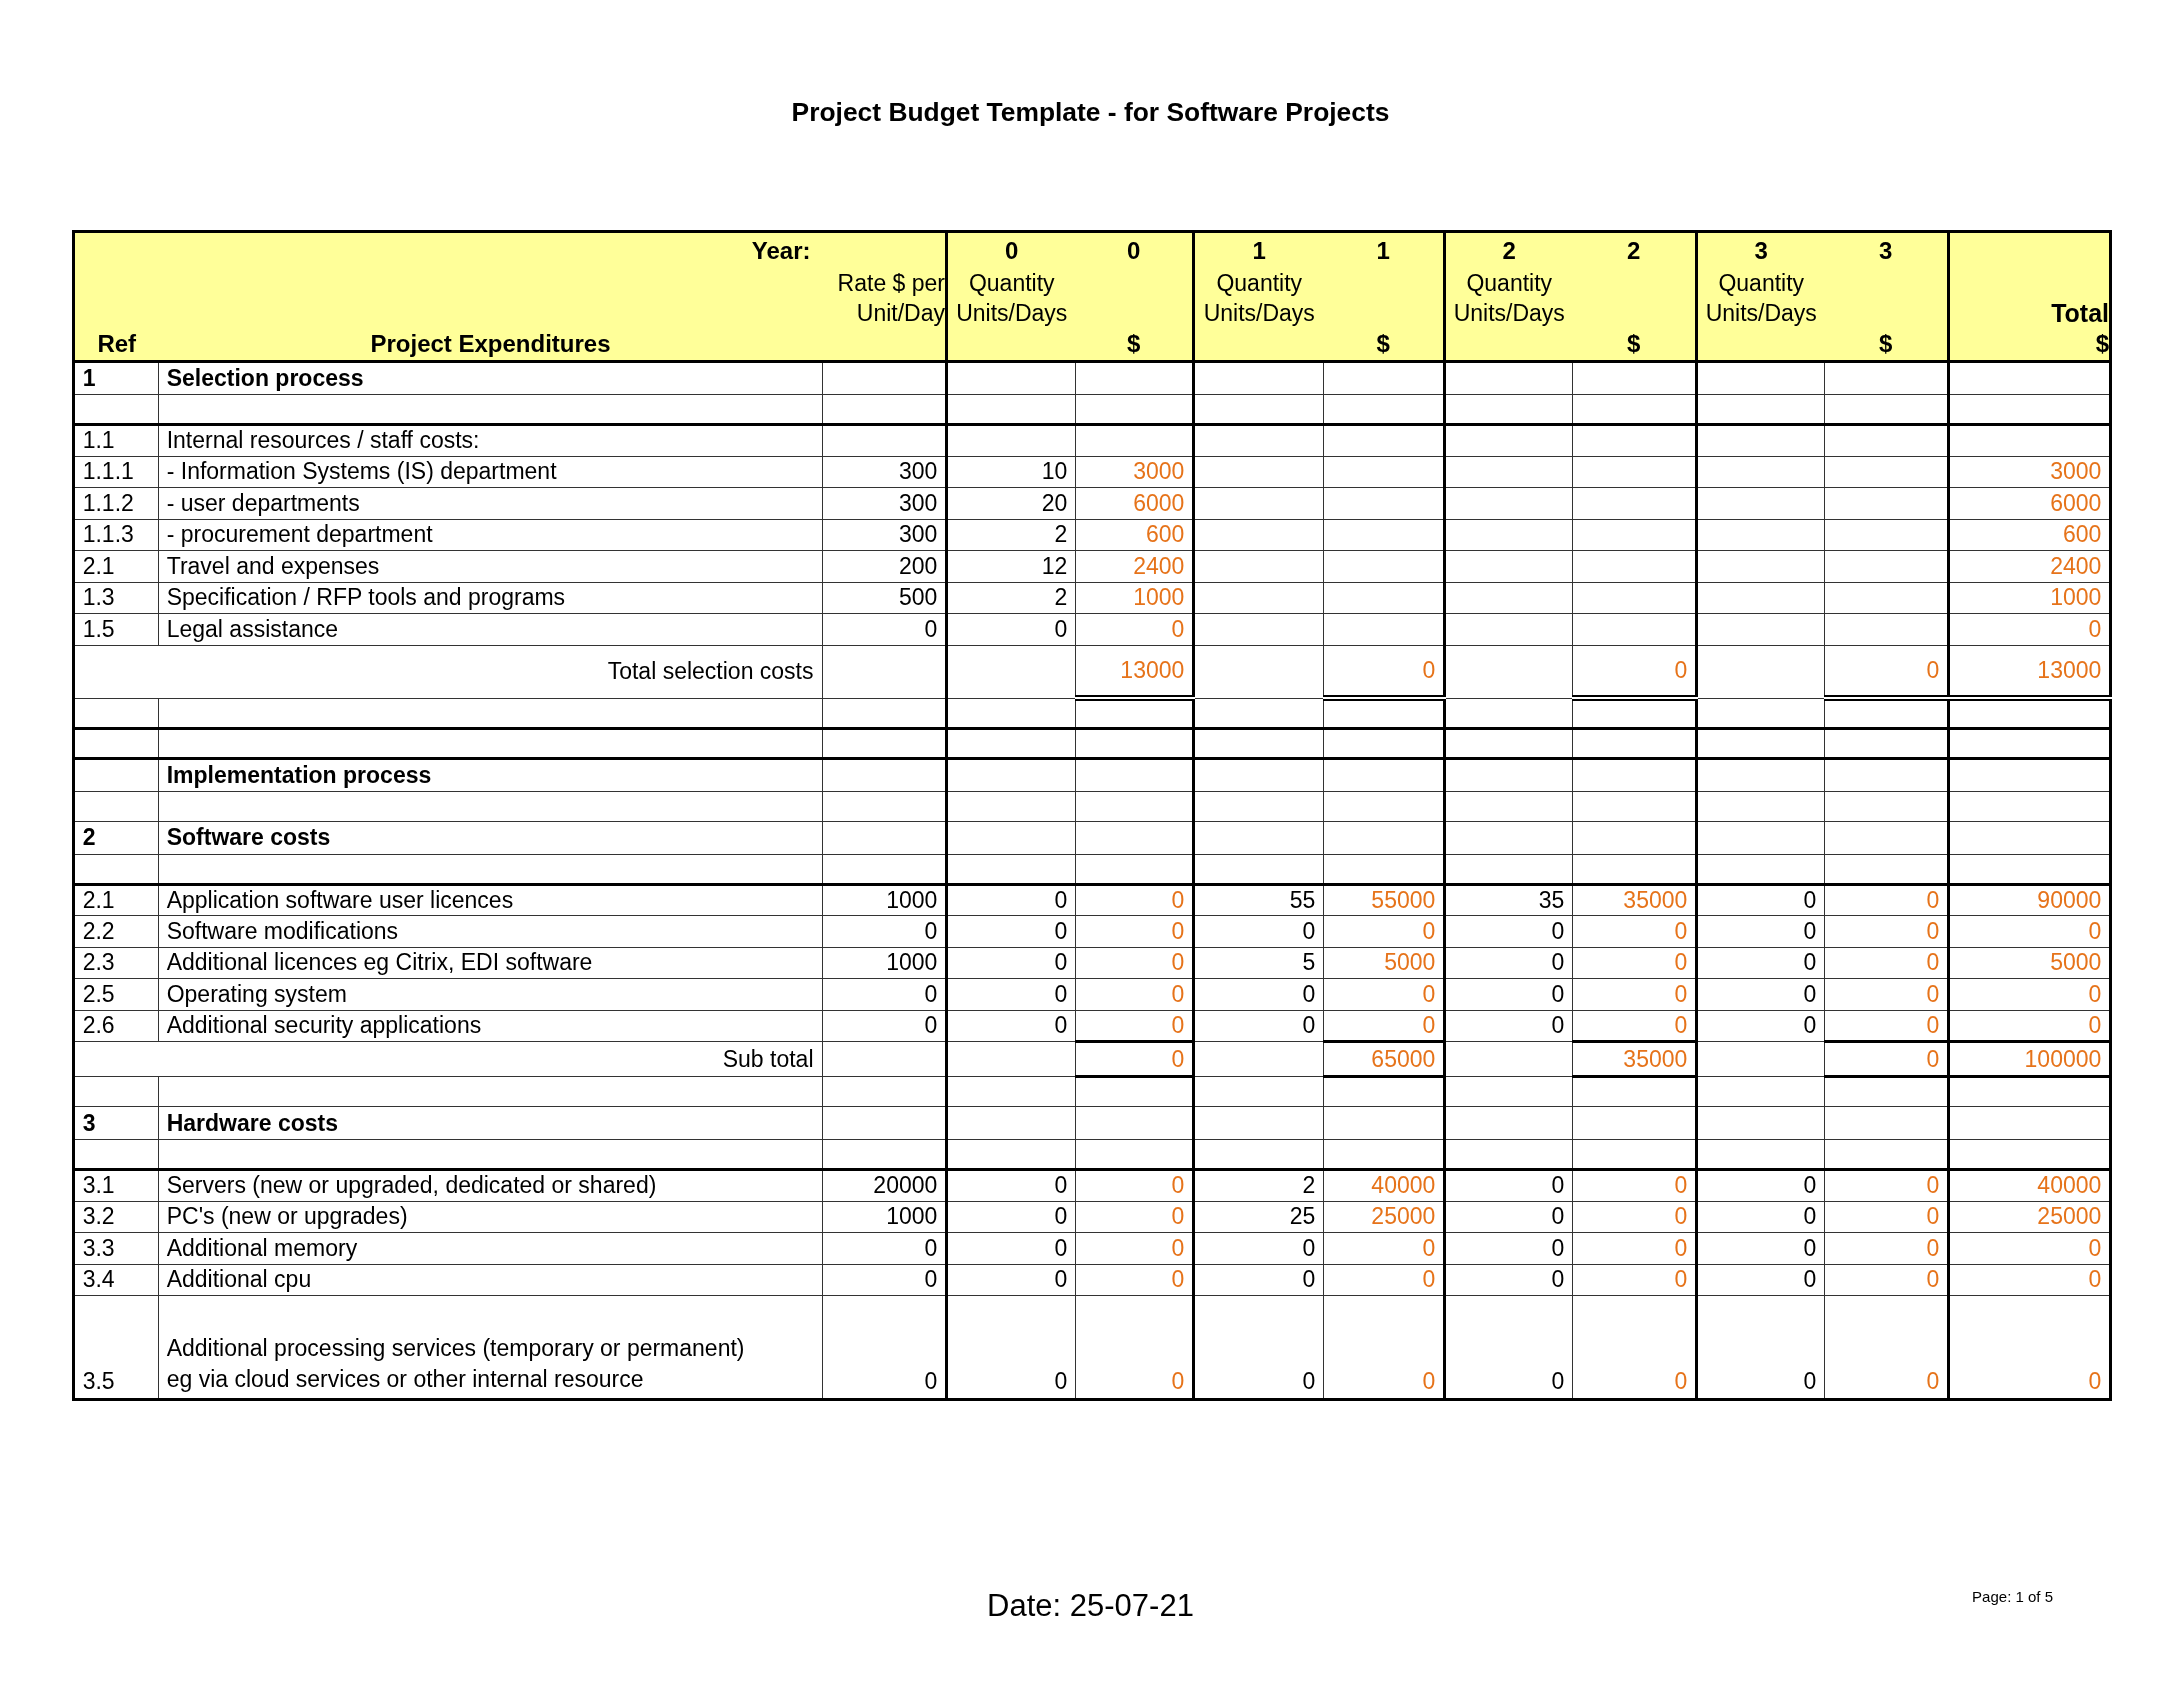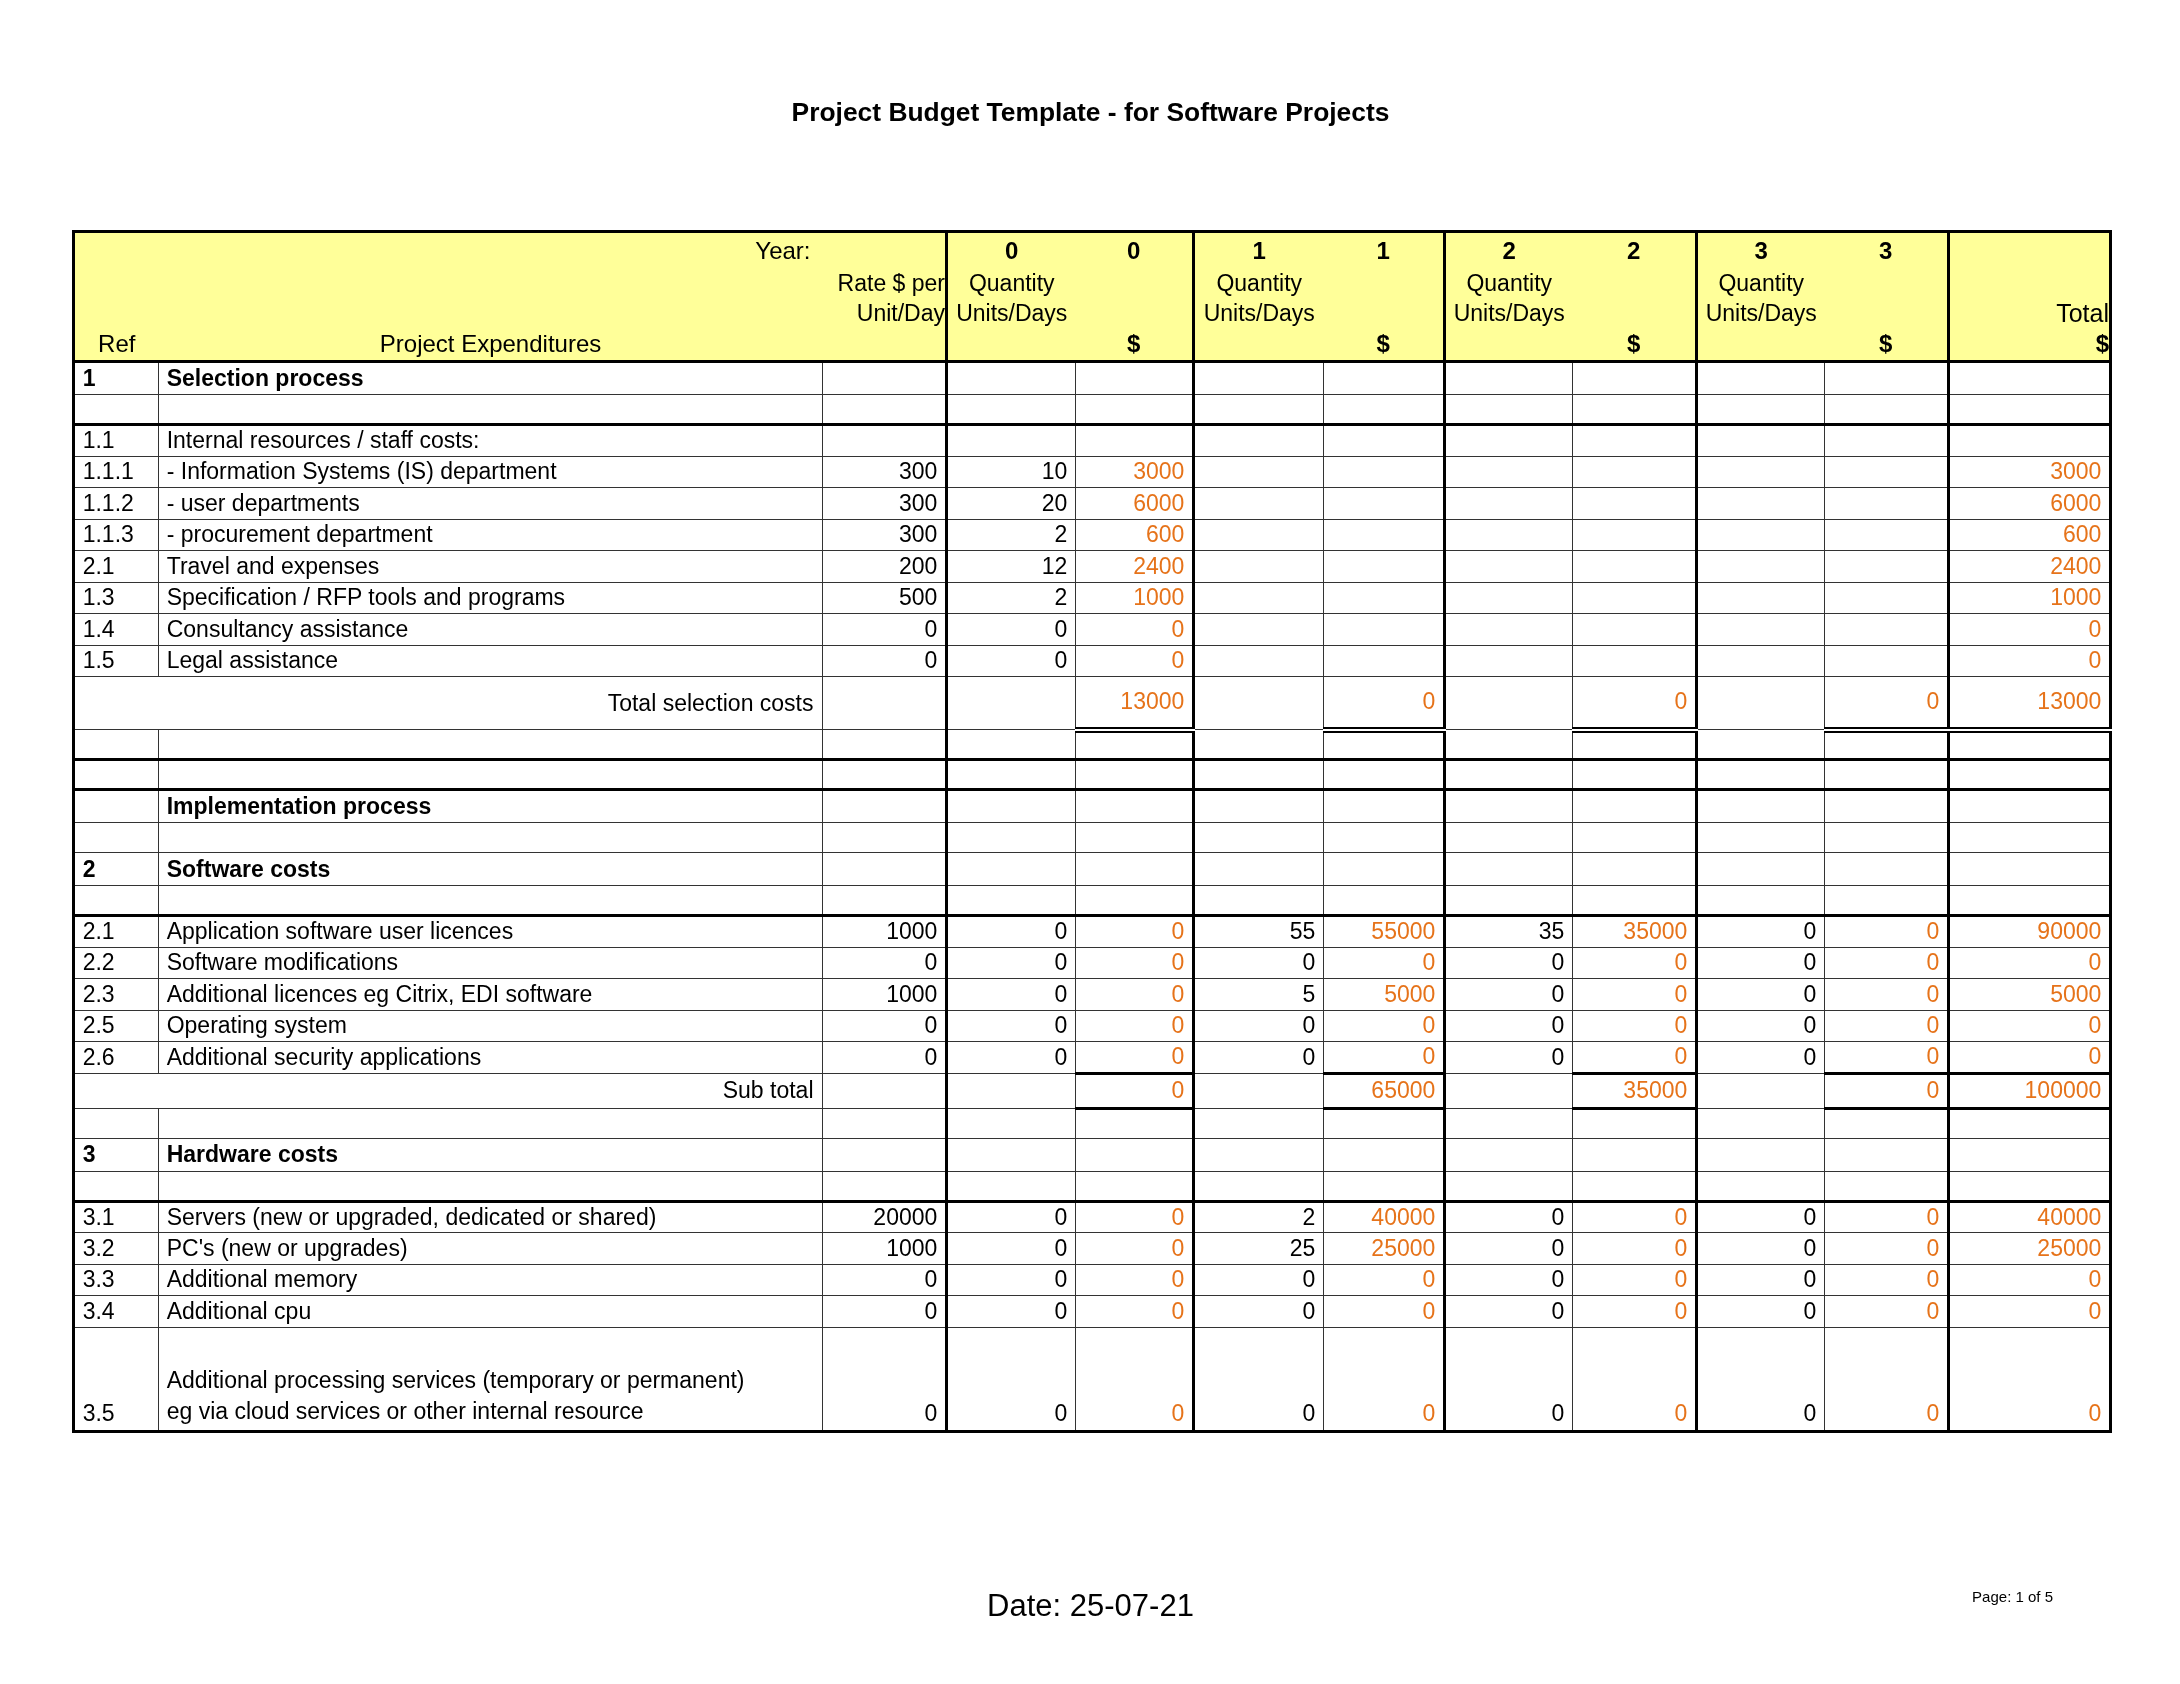--- a/index.html
+++ b/index.html
@@ -40,21 +40,21 @@
     background:var(--yellow);
     border:0;
     font-size:22px;
   }
   thead tr.hr-a{height:37px;}
   thead tr.hr-b{height:30px;}
   thead tr.hr-c{height:30px;}
   thead tr.hr-d{height:33px;}
   thead tr.hr-last td{border-bottom:3.4px solid var(--thick);}
   thead td.gb{border-right:3.4px solid var(--thick);}
-  .bold{font-weight:normal;}
+  .bold{font-weight:bold;}
   .al-c{text-align:center;}
   .al-r{text-align:right;padding-right:8.5px;}
   .al-l{text-align:center;padding-left:7.7px;margin-top:37px;}
   thead td.year-num{font-weight:bold;font-size:24px;text-align:center;}
   thead td.hdr-dollar{font-weight:bold;font-size:24px;}
   
   tbody td{border-bottom:1.7px solid var(--thin);}
   tbody td.ref{border-right:1.7px solid var(--thin);padding-left:7.7px;}
   tbody td.desc{border-right:1.7px solid var(--thin);padding-left:7.7px;}
   tbody td.rate{border-right:3.4px solid var(--thick);}
@@ -271,34 +271,20 @@
           <td class="money num orange">1000</td>
           <td class="qty num"></td>
           <td class="money num orange"></td>
           <td class="qty num"></td>
           <td class="money num orange"></td>
           <td class="qty num"></td>
           <td class="money num orange"></td>
           <td class="tot num orange">1000</td>
         </tr>
         <tr class="r-item">
-          <td class="ref">1.4</td>
-          <td class="desc">Consultancy assistance</td>
-          <td class="rate num">0</td>
-          <td class="qty num">0</td>
-          <td class="money num orange">0</td>
-          <td class="qty num"></td>
-          <td class="money num orange"></td>
-          <td class="qty num"></td>
-          <td class="money num orange"></td>
-          <td class="qty num"></td>
-          <td class="money num orange"></td>
-          <td class="tot num orange">0</td>
-        </tr>
-        <tr class="r-item">
           <td class="ref">1.5</td>
           <td class="desc">Legal assistance</td>
           <td class="rate num">0</td>
           <td class="qty num">0</td>
           <td class="money num orange">0</td>
           <td class="qty num"></td>
           <td class="money num orange"></td>
           <td class="qty num"></td>
           <td class="money num orange"></td>
           <td class="qty num"></td>

